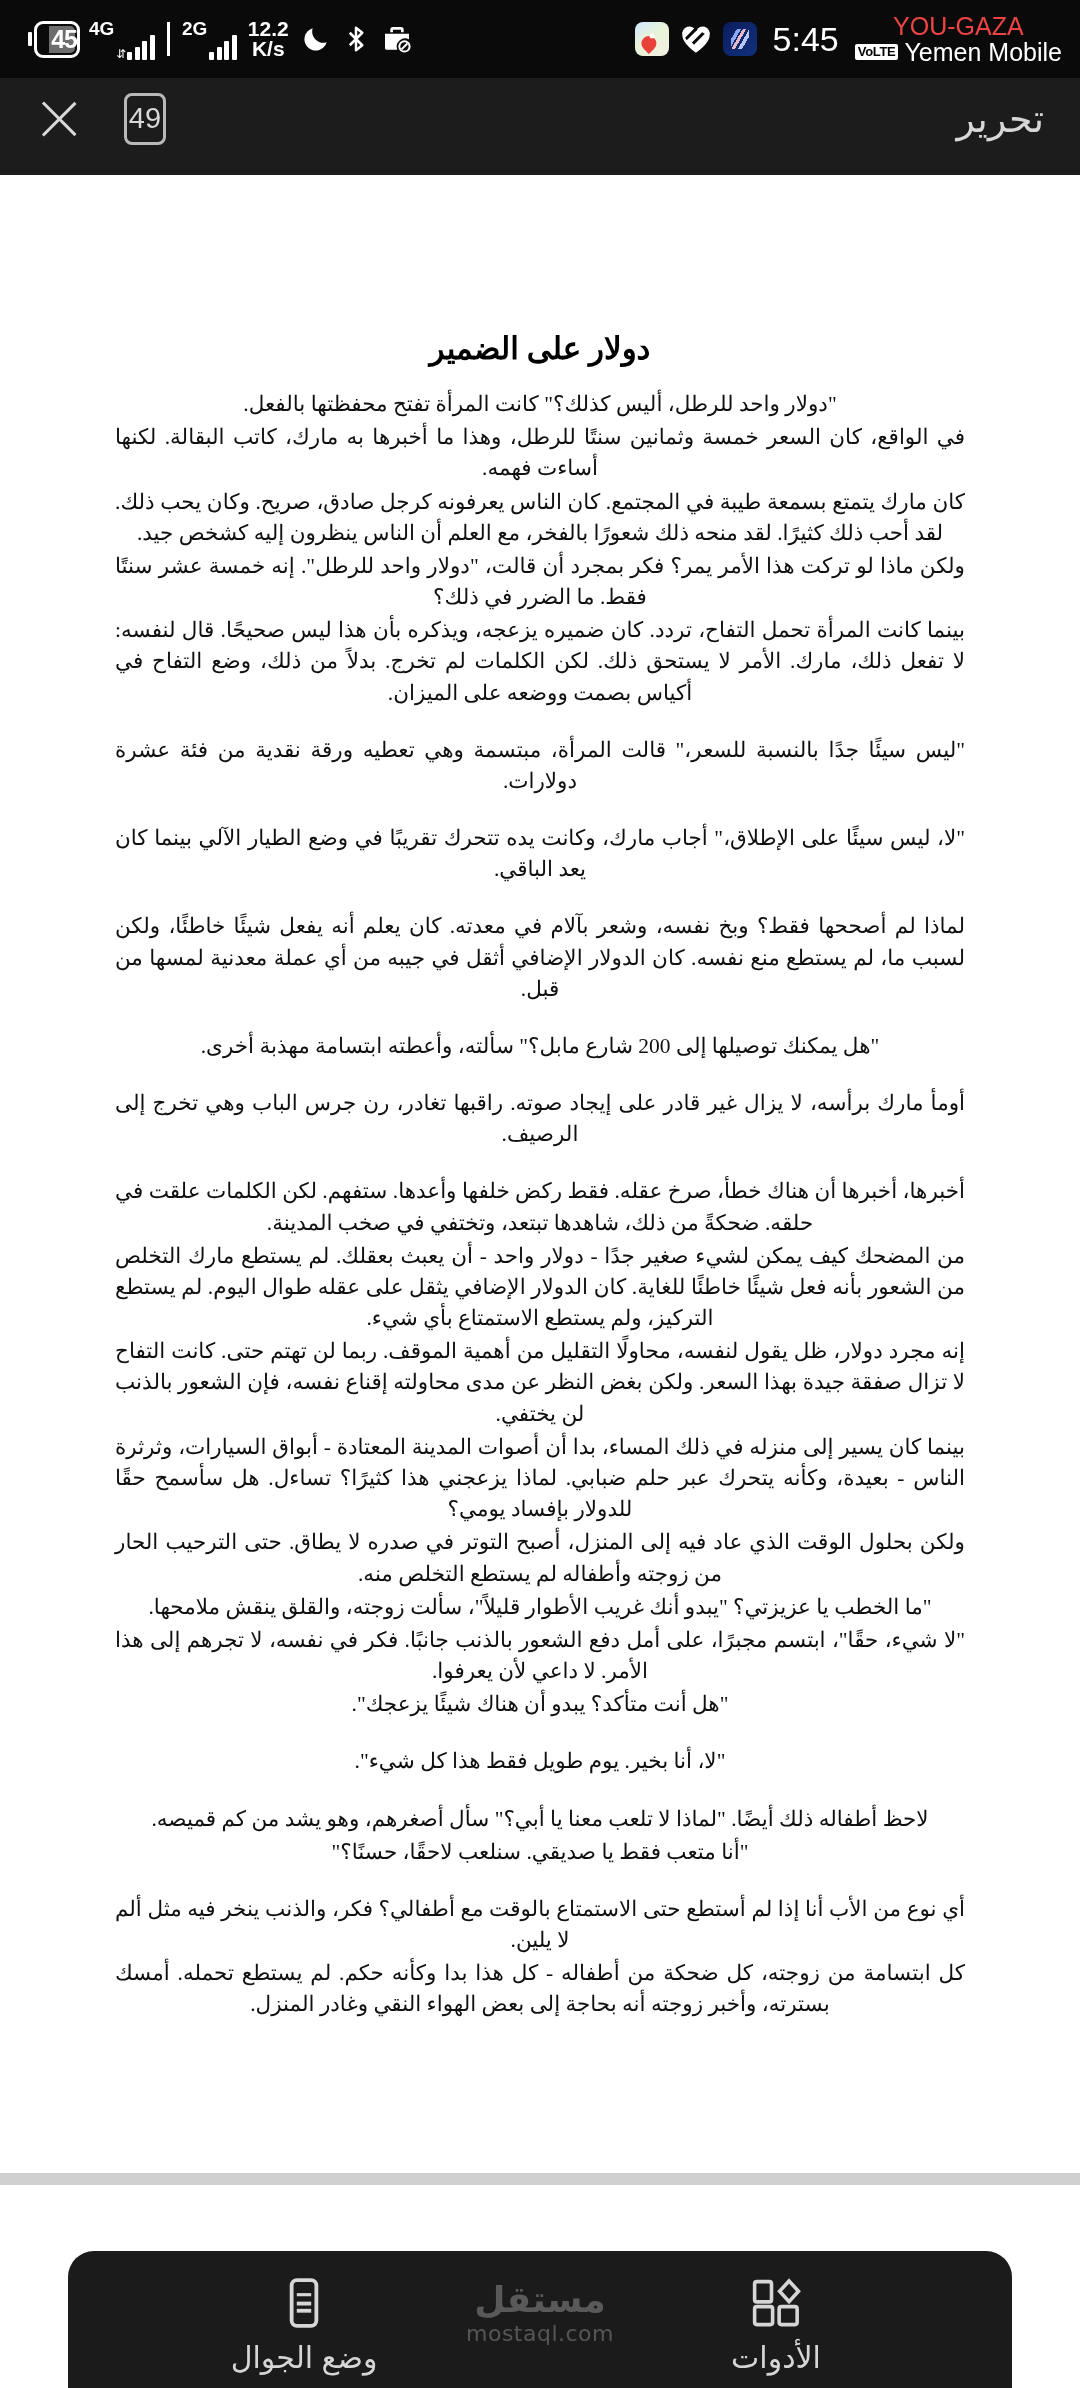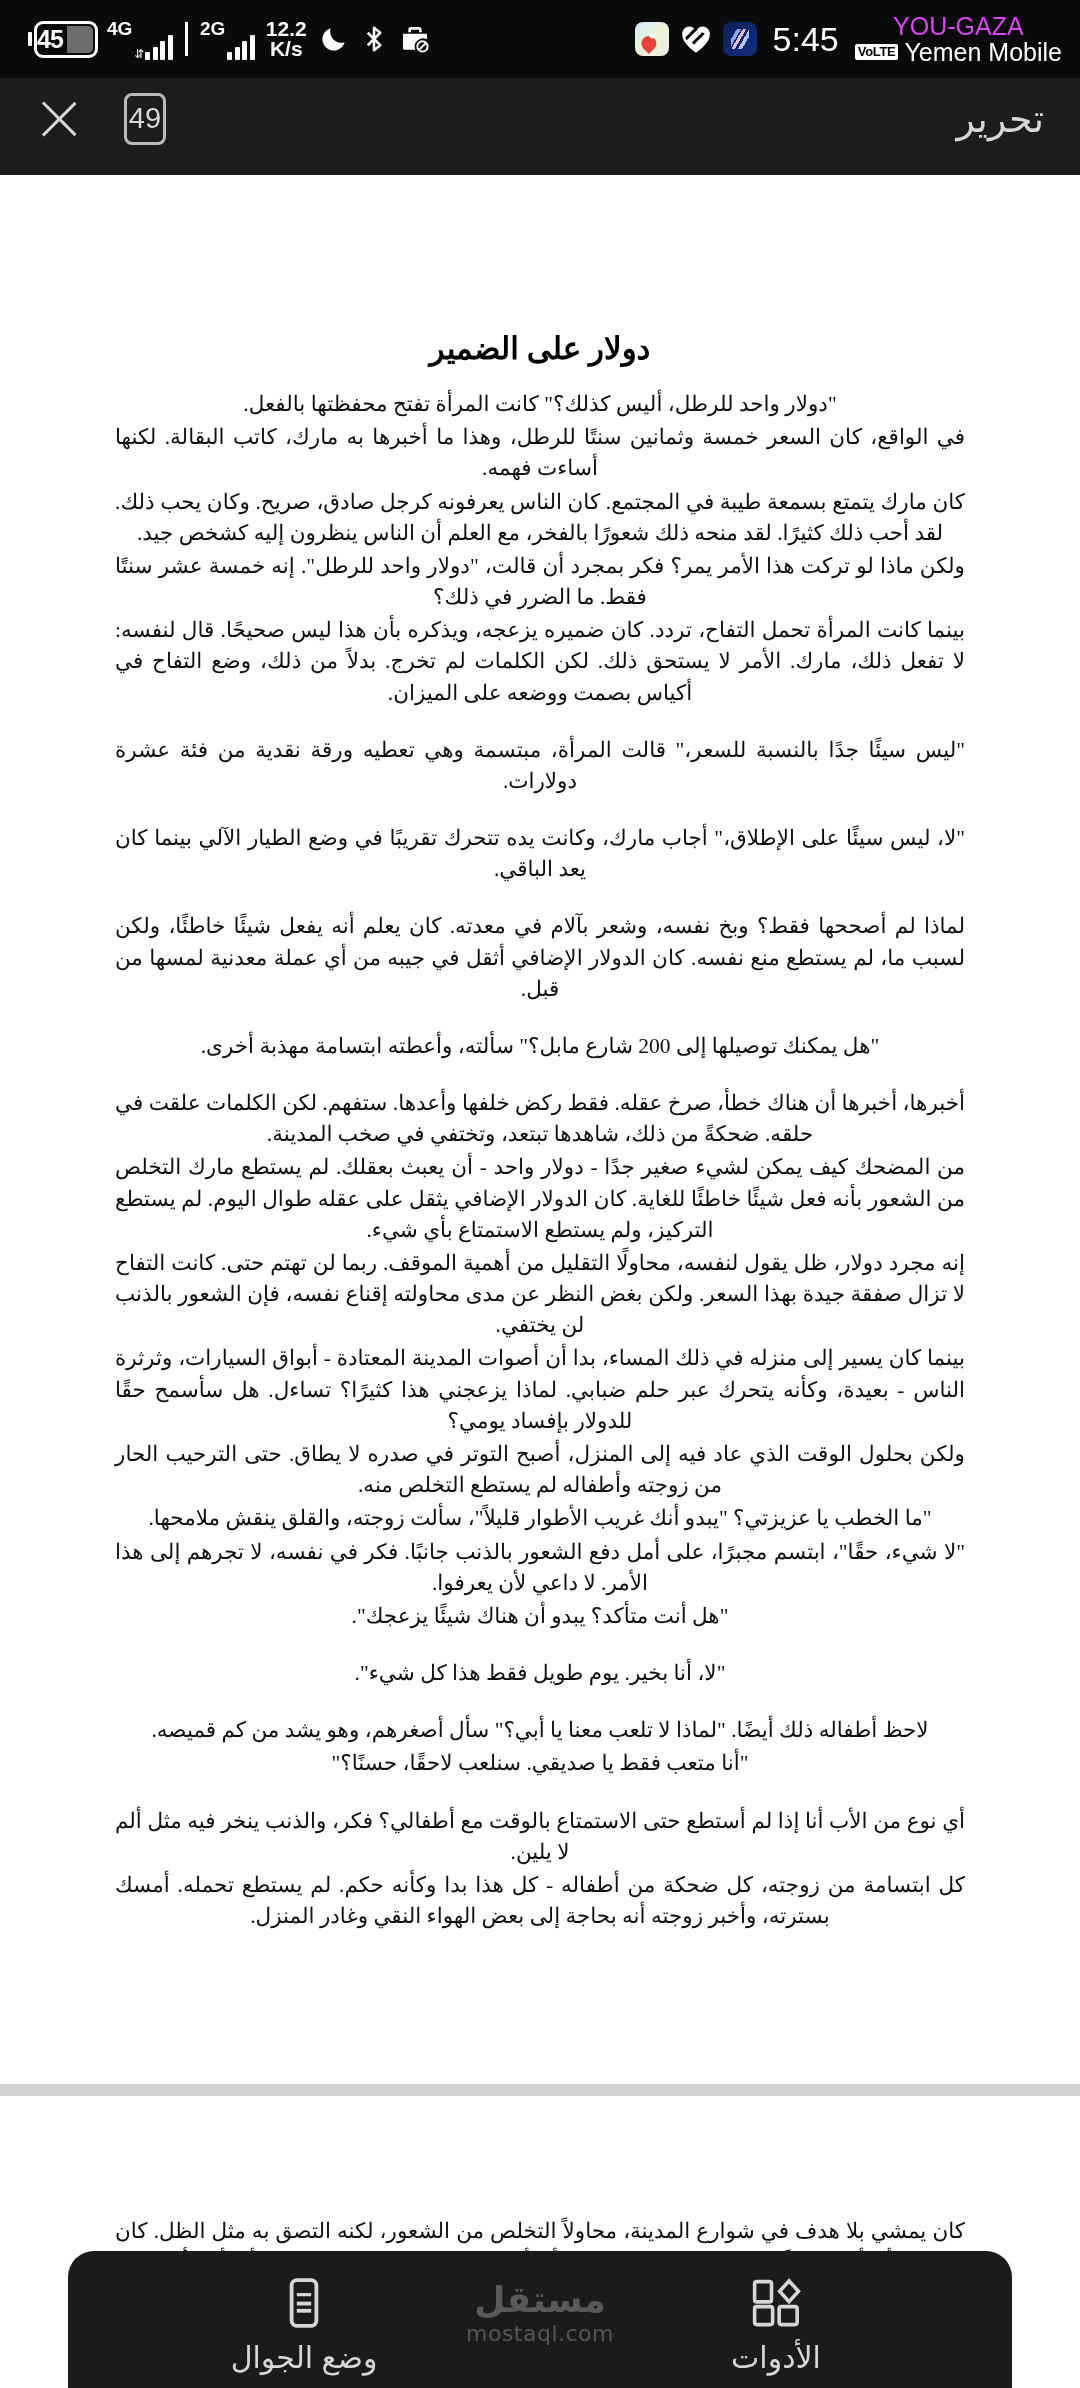--- a/index.html
+++ b/index.html
@@ -43,25 +43,25 @@
     flex: 0 0 auto;
   }
 
   
   .battery-wrap { display: flex; align-items: center; }
   .battery-tip {
     width: 4px; height: 14px; background: #fff;
     border-radius: 1px; margin-right: 2px;
   }
   .battery-body {
-    width: 64px; height: 37px;
+    width: 46px; height: 37px;
     border: 3px solid #fff;
     border-radius: 9px;
     position: relative;
-    display: flex; align-items: center; justify-content: flex-start;
+    display: flex; align-items: center; justify-content: flex-end;
     box-sizing: border-box;
   }
   .battery-fill {
     position: absolute; right: 2px; top: 2px; bottom: 2px;
     width: 26px; background: #6d6d6d; border-radius: 0 5px 5px 0;
   }
   .battery-num {
     position: relative; z-index: 2;
     color: #fff; font-size: 25px; font-weight: 700;
     letter-spacing: -1px;
@@ -130,21 +130,21 @@
     color: #fff; font-size: 34px; font-weight: 400;
     margin-left: 6px; letter-spacing: 0px;
   }
 
   .carrier {
     display: flex; flex-direction: column;
     align-items: center; justify-content: center;
     margin-left: 6px;
   }
   .carrier-name {
-    color:#d946ef; font-size: 25px; line-height: 1.05; font-weight:400;
+    color:#ef4444; font-size: 25px; line-height: 1.05; font-weight:400;
   }
   .carrier-row { display: flex; align-items: center; gap: 6px; }
   .volte-badge {
     background:#fff; color:#000; font-size: 13px; font-weight: 800;
     padding: 1px 3px; border-radius: 2px; line-height: 1.1;
     letter-spacing: -0.3px;
   }
   .carrier-sub { color:#fff; font-size: 25px; line-height: 1.05; }
 
   
@@ -367,20 +367,21 @@
 
     <p class="doc-p">"دولار واحد للرطل، أليس كذلك؟" كانت المرأة تفتح محفظتها بالفعل.</p>
     <p class="doc-p">في الواقع، كان السعر خمسة وثمانين سنتًا للرطل، وهذا ما أخبرها به مارك، كاتب البقالة. لكنها أساءت فهمه.</p>
     <p class="doc-p">كان مارك يتمتع بسمعة طيبة في المجتمع. كان الناس يعرفونه كرجل صادق، صريح. وكان يحب ذلك. لقد أحب ذلك كثيرًا. لقد منحه ذلك شعورًا بالفخر، مع العلم أن الناس ينظرون إليه كشخص جيد.</p>
     <p class="doc-p">ولكن ماذا لو تركت هذا الأمر يمر؟ فكر بمجرد أن قالت، "دولار واحد للرطل". إنه خمسة عشر سنتًا فقط. ما الضرر في ذلك؟</p>
     <p class="doc-p gap-after">بينما كانت المرأة تحمل التفاح، تردد. كان ضميره يزعجه، ويذكره بأن هذا ليس صحيحًا. قال لنفسه: لا تفعل ذلك، مارك. الأمر لا يستحق ذلك. لكن الكلمات لم تخرج. بدلاً من ذلك، وضع التفاح في أكياس بصمت ووضعه على الميزان.</p>
     <p class="doc-p gap-after">"ليس سيئًا جدًا بالنسبة للسعر،" قالت المرأة، مبتسمة وهي تعطيه ورقة نقدية من فئة عشرة دولارات.</p>
     <p class="doc-p gap-after">"لا، ليس سيئًا على الإطلاق،" أجاب مارك، وكانت يده تتحرك تقريبًا في وضع الطيار الآلي بينما كان يعد الباقي.</p>
     <p class="doc-p gap-after">لماذا لم أصححها فقط؟ وبخ نفسه، وشعر بآلام في معدته. كان يعلم أنه يفعل شيئًا خاطئًا، ولكن لسبب ما، لم يستطع منع نفسه. كان الدولار الإضافي أثقل في جيبه من أي عملة معدنية لمسها من قبل.</p>
     <p class="doc-p gap-after">"هل يمكنك توصيلها إلى 200 شارع مابل؟" سألته، وأعطته ابتسامة مهذبة أخرى.</p>
+    <p class="doc-p gap-after">أومأ مارك برأسه، لا يزال غير قادر على إيجاد صوته. راقبها تغادر، رن جرس الباب وهي تخرج إلى الرصيف.</p>
     <p class="doc-p">أخبرها، أخبرها أن هناك خطأ، صرخ عقله. فقط ركض خلفها وأعدها. ستفهم. لكن الكلمات علقت في حلقه. ضحكةً من ذلك، شاهدها تبتعد، وتختفي في صخب المدينة.</p>
     <p class="doc-p">من المضحك كيف يمكن لشيء صغير جدًا - دولار واحد - أن يعبث بعقلك. لم يستطع مارك التخلص من الشعور بأنه فعل شيئًا خاطئًا للغاية. كان الدولار الإضافي يثقل على عقله طوال اليوم. لم يستطع التركيز، ولم يستطع الاستمتاع بأي شيء.</p>
     <p class="doc-p">إنه مجرد دولار، ظل يقول لنفسه، محاولًا التقليل من أهمية الموقف. ربما لن تهتم حتى. كانت التفاح لا تزال صفقة جيدة بهذا السعر. ولكن بغض النظر عن مدى محاولته إقناع نفسه، فإن الشعور بالذنب لن يختفي.</p>
     <p class="doc-p">بينما كان يسير إلى منزله في ذلك المساء، بدا أن أصوات المدينة المعتادة - أبواق السيارات، وثرثرة الناس - بعيدة، وكأنه يتحرك عبر حلم ضبابي. لماذا يزعجني هذا كثيرًا؟ تساءل. هل سأسمح حقًا للدولار بإفساد يومي؟</p>
     <p class="doc-p">ولكن بحلول الوقت الذي عاد فيه إلى المنزل، أصبح التوتر في صدره لا يطاق. حتى الترحيب الحار من زوجته وأطفاله لم يستطع التخلص منه.</p>
     <p class="doc-p">"ما الخطب يا عزيزتي؟ "يبدو أنك غريب الأطوار قليلاً"، سألت زوجته، والقلق ينقش ملامحها.</p>
     <p class="doc-p">"لا شيء، حقًا"، ابتسم مجبرًا، على أمل دفع الشعور بالذنب جانبًا. فكر في نفسه، لا تجرهم إلى هذا الأمر. لا داعي لأن يعرفوا.</p>
     <p class="doc-p gap-after">"هل أنت متأكد؟ يبدو أن هناك شيئًا يزعجك".</p>
     <p class="doc-p gap-after">"لا، أنا بخير. يوم طويل فقط هذا كل شيء".</p>
     <p class="doc-p">لاحظ أطفاله ذلك أيضًا. "لماذا لا تلعب معنا يا أبي؟" سأل أصغرهم، وهو يشد من كم قميصه.</p>

